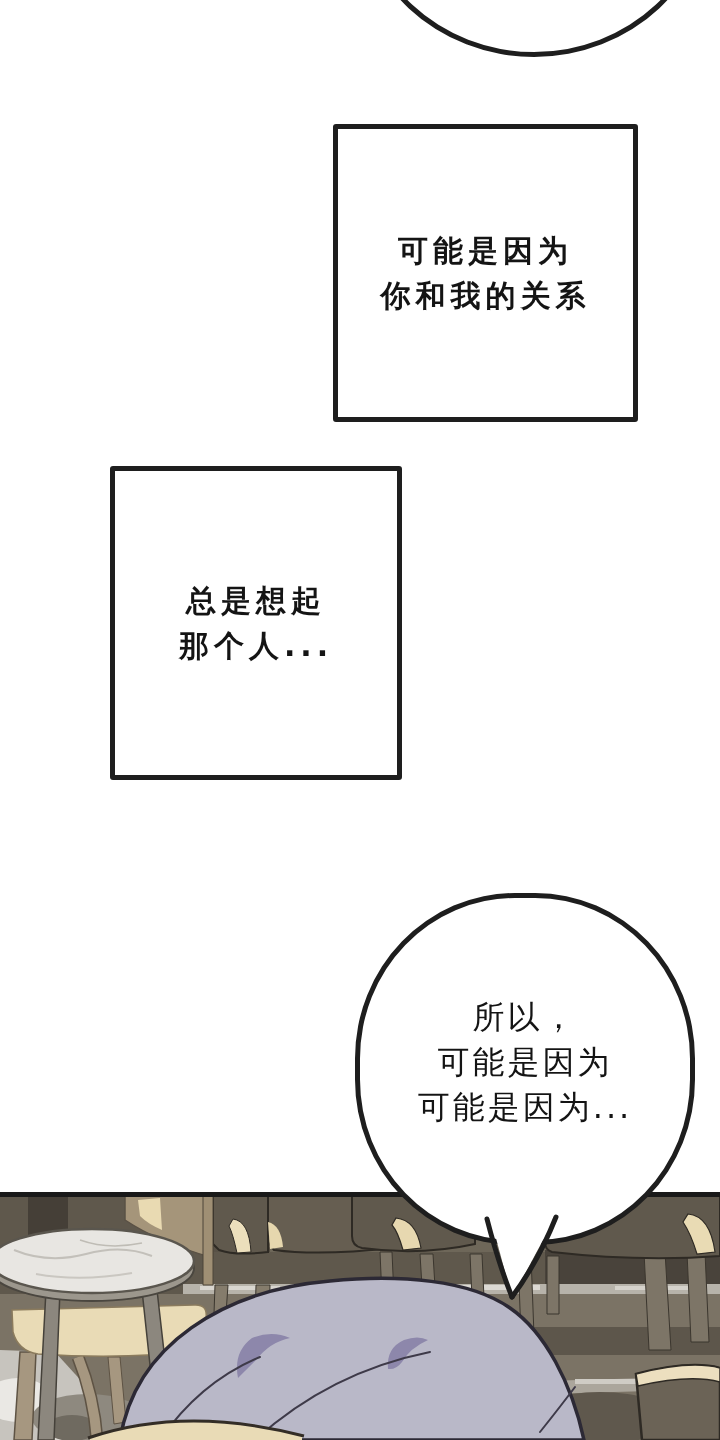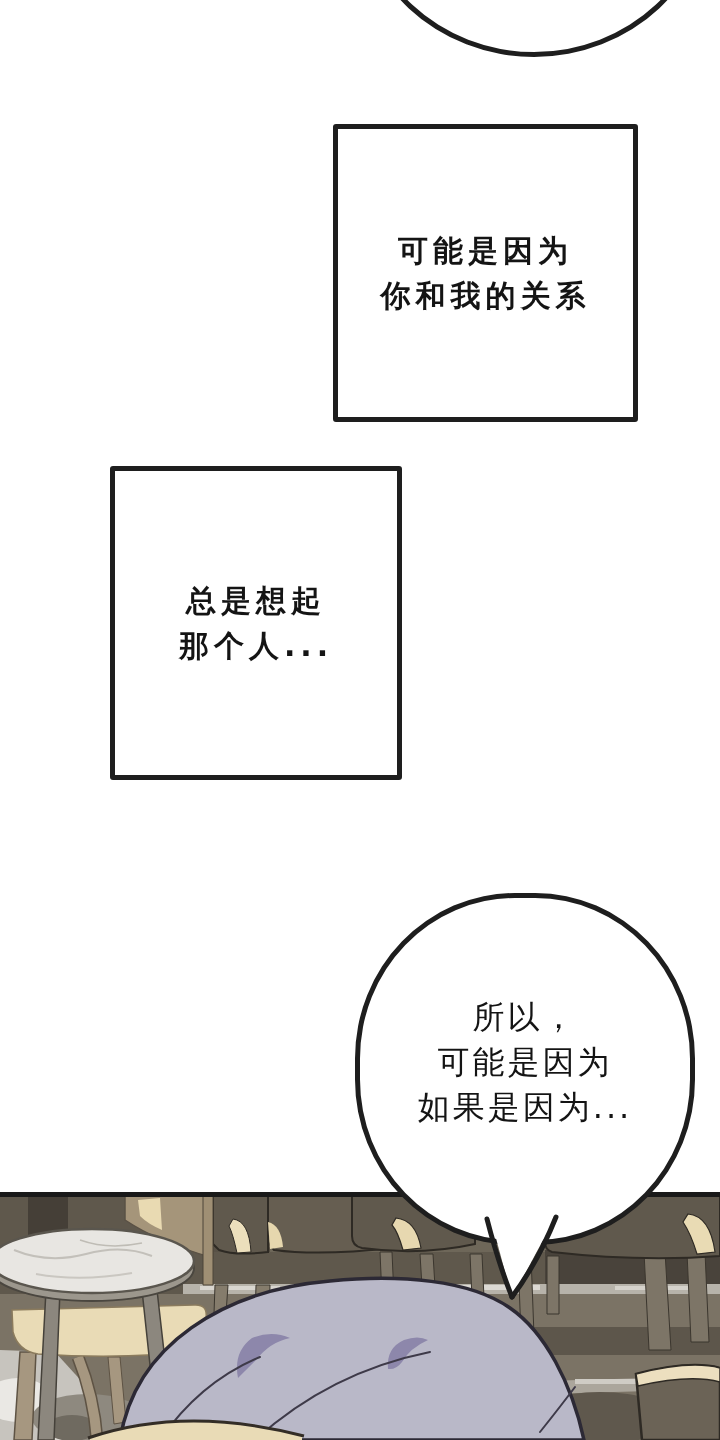--- a/index.html
+++ b/index.html
@@ -129,21 +129,21 @@
       <path d="M90,246 Q185,214 302,244 L302,248 L90,248 Z" fill="#e9dbb6"></path>
       <path d="M88,246 Q185,213 304,244" fill="none" stroke="#332d26" stroke-width="3"></path>
     </g>
 
     <rect x="0" y="0" width="720" height="5" fill="#191919"></rect>
   </svg>
 
   <div class="panel-border speech z2">
     <div class="tline">所以，</div>
     <div class="tline">可能是因为</div>
-    <div class="tline">如果是因为...</div>
+    <div class="tline">可能是因为...</div>
   </div>
 
   <svg class="tail z3" viewBox="470 1205 110 105">
     <polygon points="489,1212 512,1298 557,1214" fill="#ffffff"></polygon>
     <path d="M487,1219 Q498,1262 512,1297" fill="none" stroke="#1e1e1e" stroke-width="5" stroke-linecap="round"></path>
     <path d="M556,1217 Q538,1262 512,1297" fill="none" stroke="#1e1e1e" stroke-width="5" stroke-linecap="round"></path>
   </svg>
 
 </div>
 

